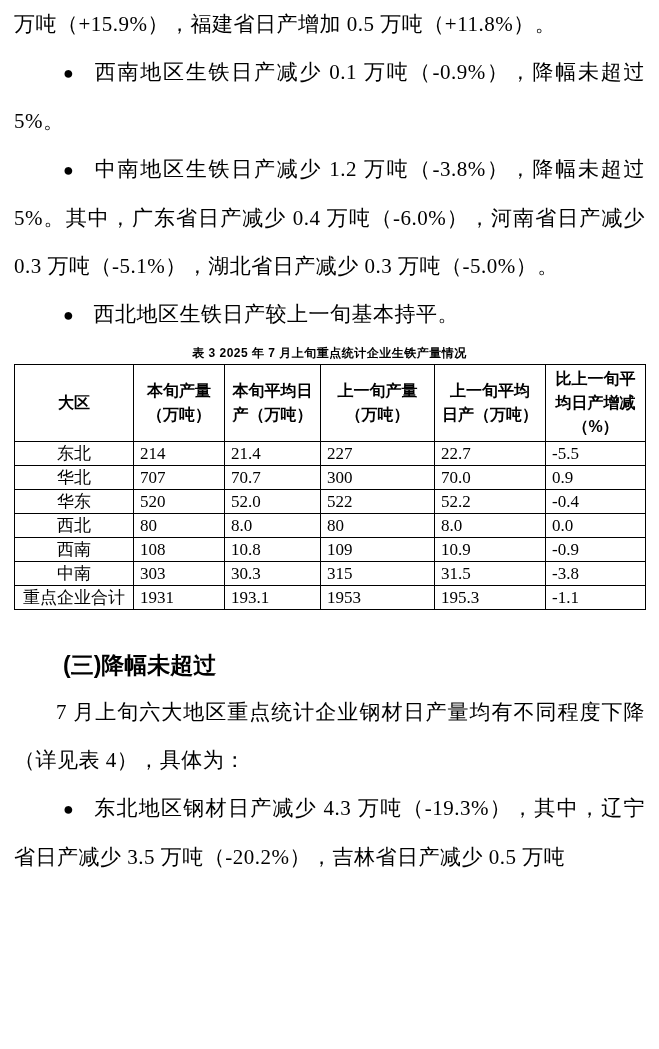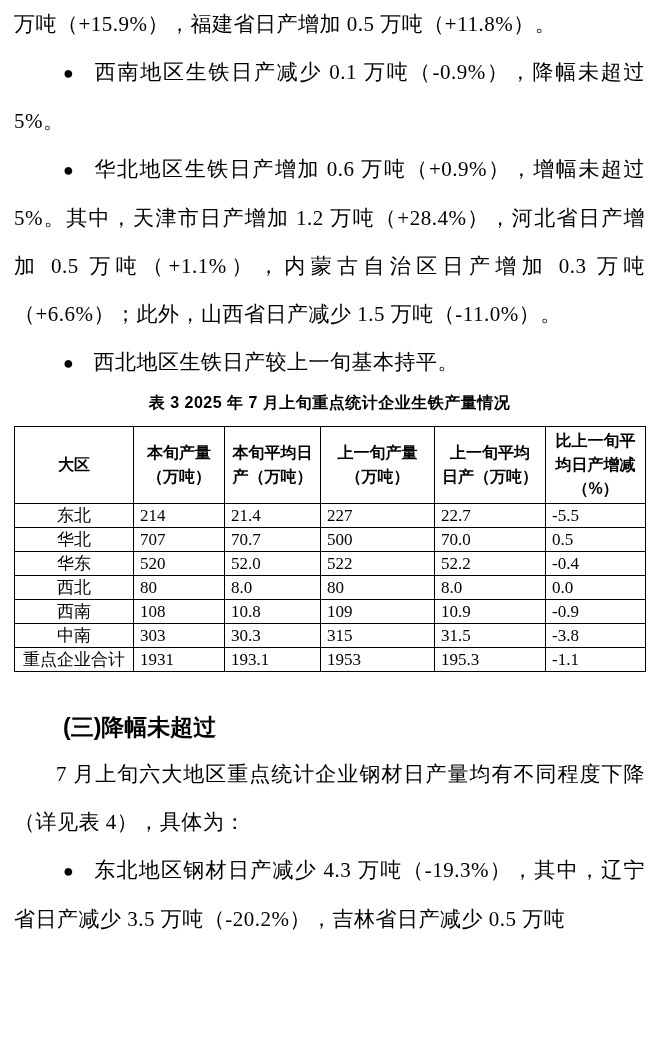--- a/index.html
+++ b/index.html
@@ -30,22 +30,22 @@
     text-indent: 49px;
   }
   .para.indented {
     text-indent: 42px;
   }
   .bullet {
     margin-right: 19px;
     font-size: 18px;
   }
   .tbl-title {
-    margin: 6px 0 12px 0;
-    font-size: 16px;
+    margin: 6px 0 2px 0;
+    font-size: 12px;
     font-weight: bold;
     text-align: center;
     font-family: "Liberation Sans", "DejaVu Sans", sans-serif;
     letter-spacing: 0.5px;
   }
   table.data {
     border-collapse: collapse;
     table-layout: fixed;
     width: 631px;
     margin: 0;
@@ -91,24 +91,24 @@
 <body>
 
 <div class="page">
 
   <p class="para">万吨（+15.9%），福建省日产增加 0.5 万吨（+11.8%）。</p>
 
   <p class="para bulleted">
     <span class="bullet">●</span><span>西南地区生铁日产减少 0.1 万吨（-0.9%），降幅未超过 5%。</span>
   </p>
 
-
-  <p class="para bulleted">
-    <span class="bullet">●</span><span>华北地区生铁日产增加 0.6 万吨（+0.9%），增幅未超过 5%。其中，天津市日产增加 1.2 万吨（+28.4%），河北省日产增加 0.5 万吨（+1.1%），内蒙古自治区日产增加 0.3 万吨（+6.6%）；此外，山西省日产减少 1.5 万吨（-11.0%）。</span>
-  </p>
+  <p class="para bulleted">
+    <span class="bullet">●</span><span>中南地区生铁日产减少 1.2 万吨（-3.8%），降幅未超过 5%。其中，广东省日产减少 0.4 万吨（-6.0%），河南省日产减少 0.3 万吨（-5.1%），湖北省日产减少 0.3 万吨（-5.0%）。</span>
+  </p>
+
 
   <p class="para bulleted">
     <span class="bullet">●</span><span>西北地区生铁日产较上一旬基本持平。</span>
   </p>
 
   <p class="tbl-title">表 3  2025 年 7 月上旬重点统计企业生铁产量情况</p>
 
   <table class="data">
     <colgroup>
       <col style="width:119px">
@@ -140,23 +140,23 @@
         <td class="num">214</td>
         <td class="num">21.4</td>
         <td class="num">227</td>
         <td class="num">22.7</td>
         <td class="num">-5.5</td>
       </tr>
       <tr>
         <td class="region">华北</td>
         <td class="num">707</td>
         <td class="num">70.7</td>
-        <td class="num">500</td>
+        <td class="num">300</td>
         <td class="num">70.0</td>
-        <td class="num">0.5</td>
+        <td class="num">0.9</td>
       </tr>
       <tr>
         <td class="region">华东</td>
         <td class="num">520</td>
         <td class="num">52.0</td>
         <td class="num">522</td>
         <td class="num">52.2</td>
         <td class="num">-0.4</td>
       </tr>
       <tr>

